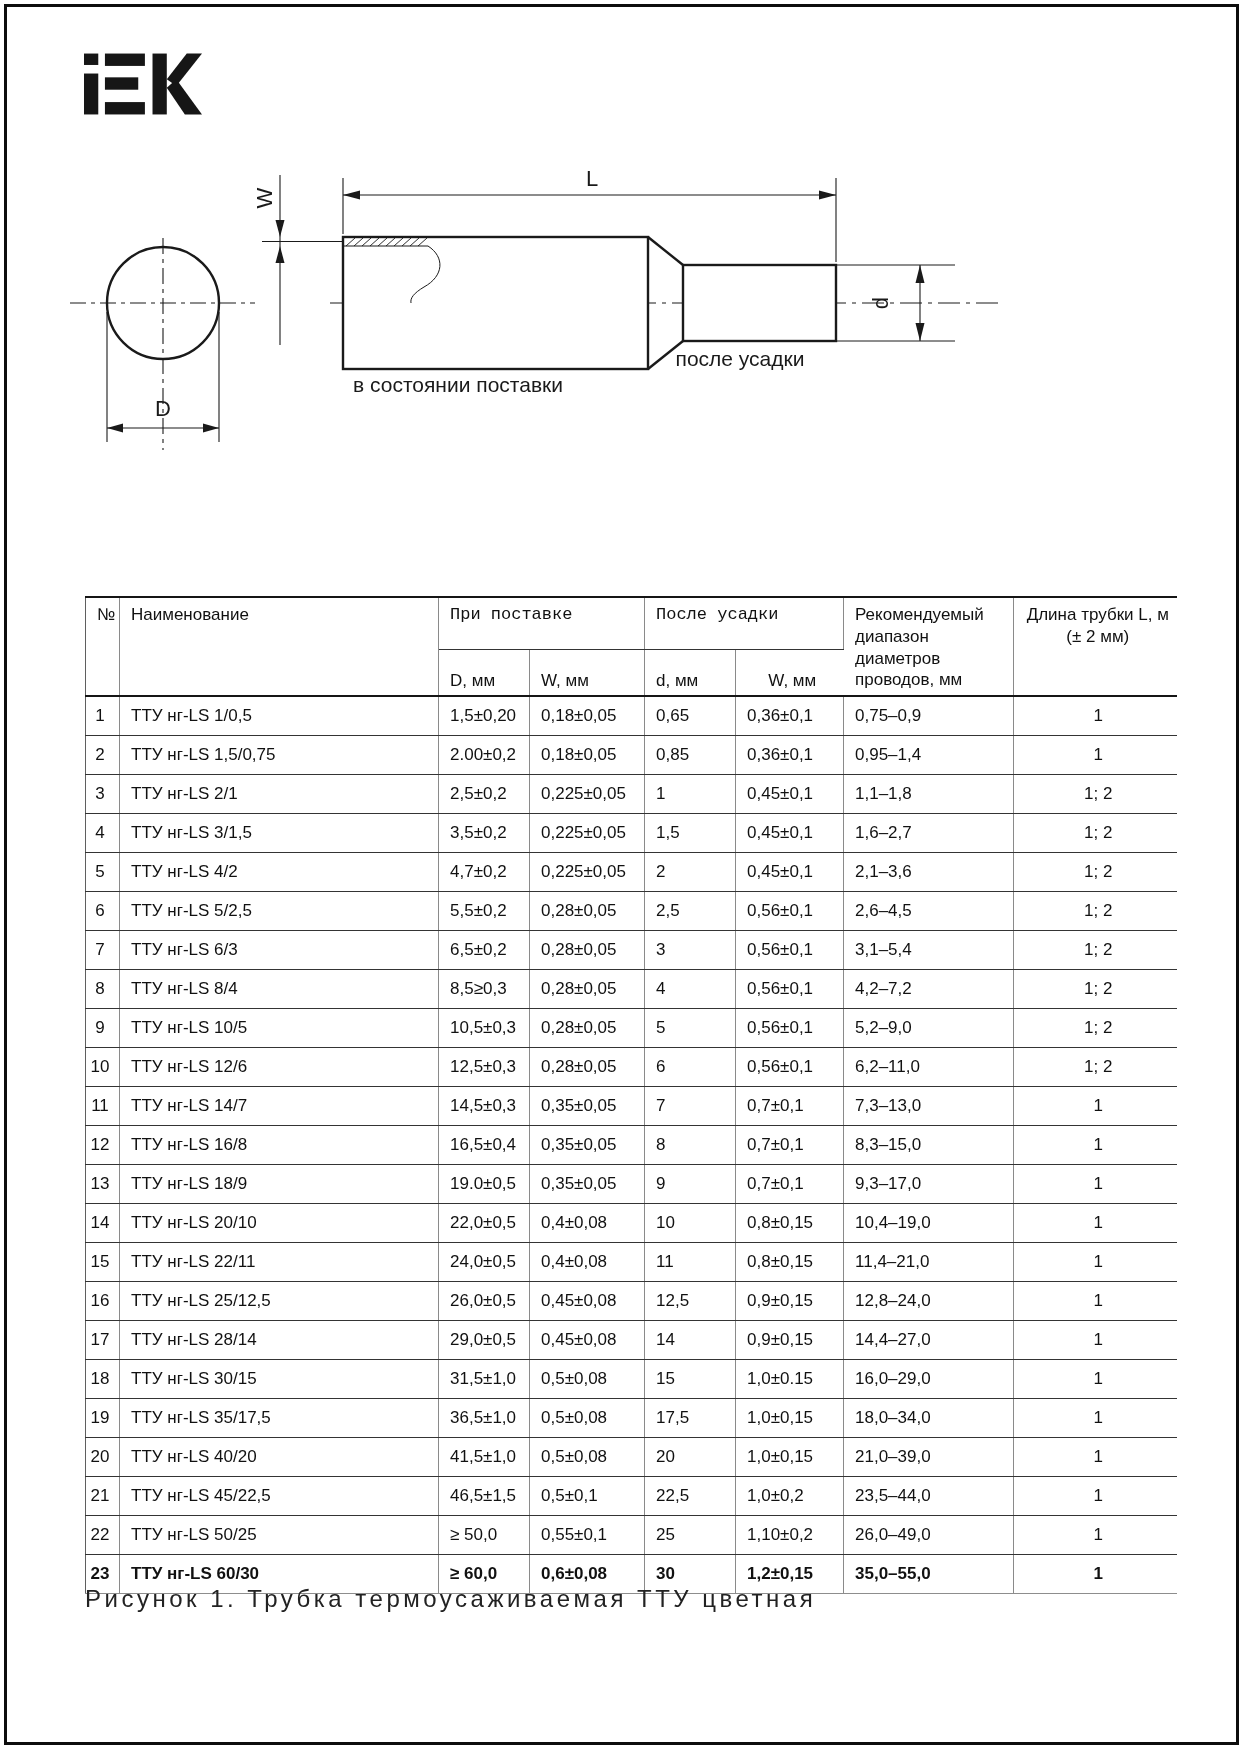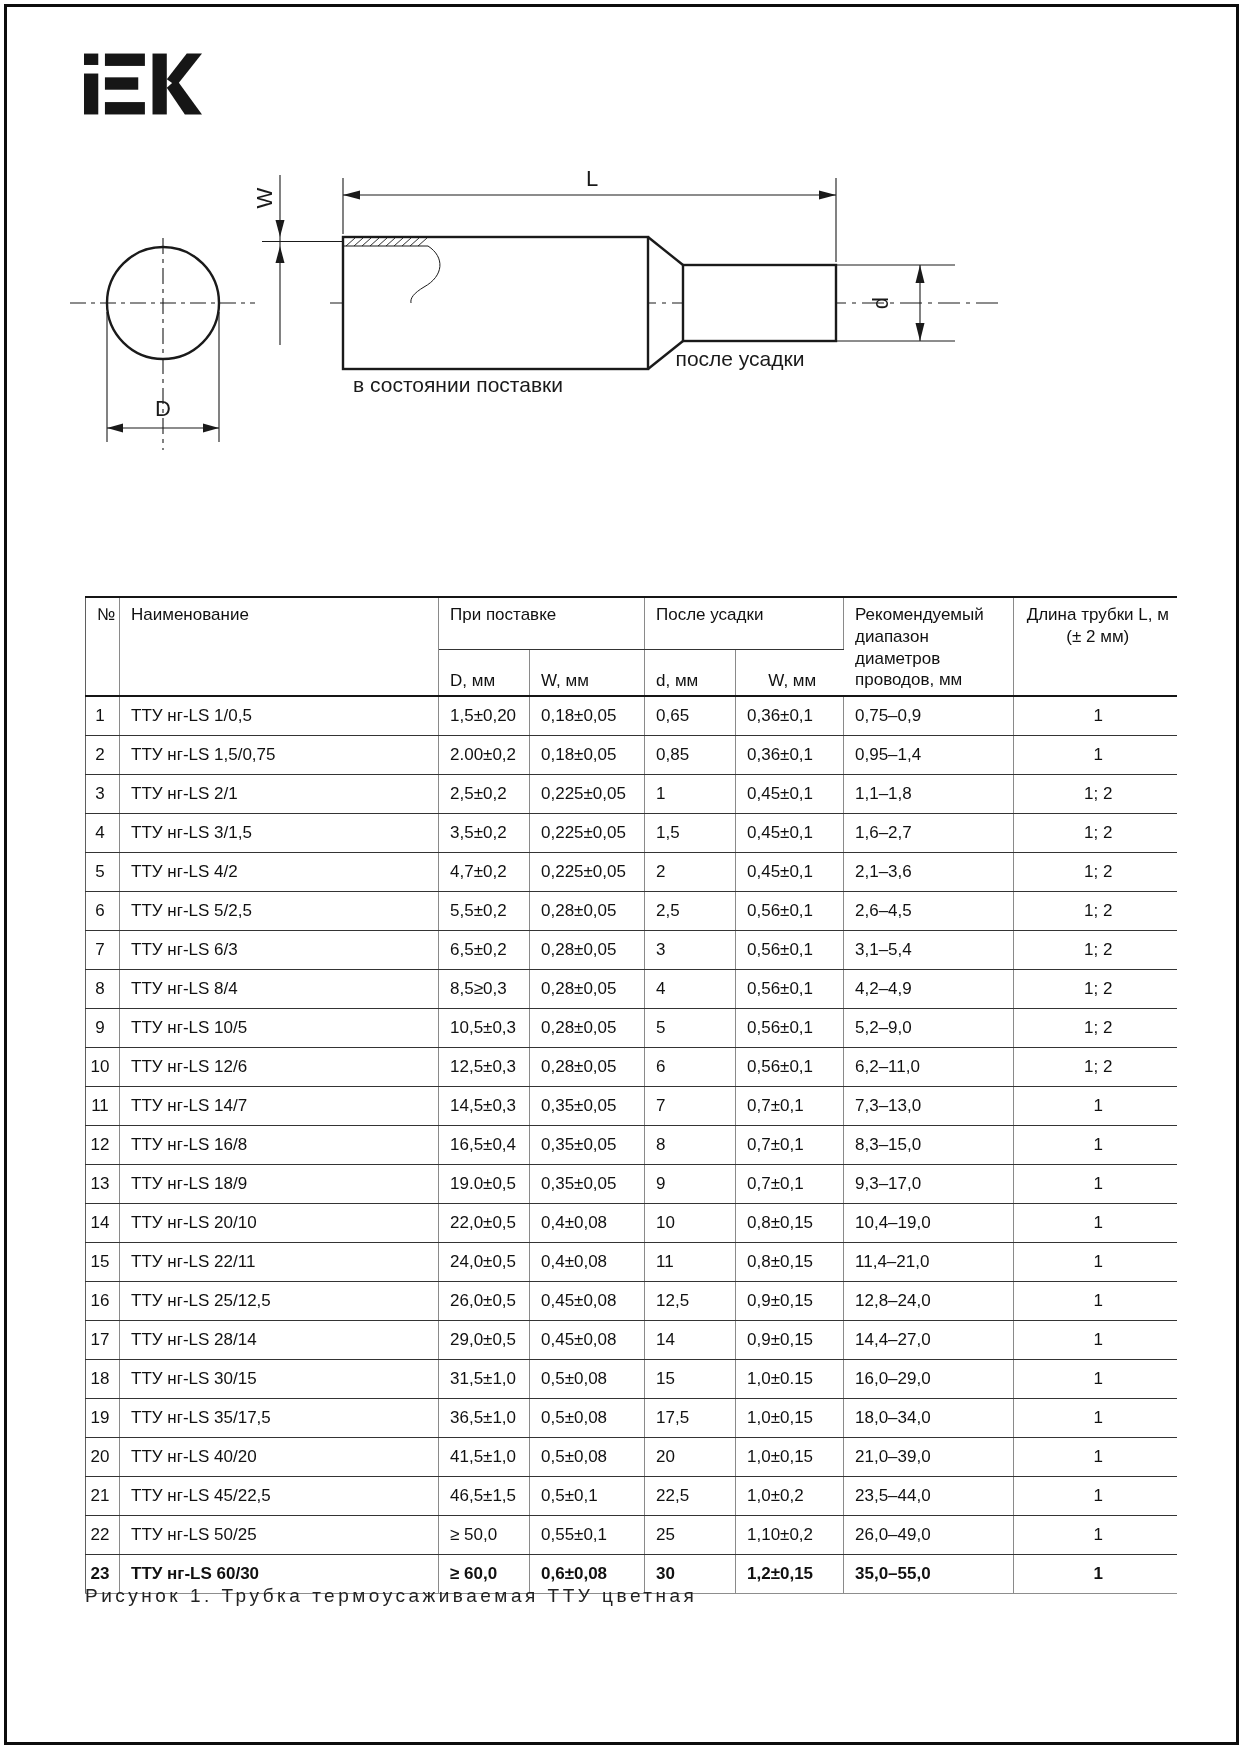--- a/index.html
+++ b/index.html
@@ -25,31 +25,31 @@
   .spec-table th,.spec-table td{
     border-right:1.4px solid #8a8a8a;
     border-bottom:1.4px solid #343434;
     font-weight:normal;white-space:nowrap;overflow:hidden;
   }
   .spec-table th{
     text-align:left;vertical-align:top;
     padding:6px 6px 4px 11px;line-height:1.28;white-space:normal;
   }
   .spec-table th.h-sub{vertical-align:middle;padding-top:16px;padding-bottom:0;}
-  .spec-table th.h-group{border-bottom:1.4px solid #343434;height:38px;}
+  .spec-table th.h-group{border-bottom:1.4px solid #343434;height:38px;font-family:Liberation Mono, monospace;}
   .spec-table th.h-span,.spec-table th.h-sub{border-bottom:2.5px solid #151515;}
   .spec-table tr.sub-row{height:44px;}
   .spec-table td{height:38px;padding:0 5px 0 11px;}
   .spec-table td:first-child{text-align:center;padding-left:0;}
   .spec-table th:last-child,.spec-table td:last-child{border-right:none;text-align:center;}
   .spec-table tbody tr:last-child td{border-bottom:1.4px solid #8d8d8d;font-weight:bold;}
 
   .caption{
     position:absolute;left:85px;top:1585px;width:1100px;
-    font-size:19px;letter-spacing:3.5px;color:#222;
+    font-size:24px;letter-spacing:3.5px;color:#222;
   }
 </style>
 </head>
 <body>
 
 <div class="frame"></div>
 
 <svg class="logo" viewBox="0 0 124 64" aria-hidden="false">
   <title>IEK</title>
   <g fill="#161616">
@@ -223,21 +223,21 @@
         <td>3,1–5,4</td>
         <td>1; 2</td>
       </tr>
       <tr>
         <td>8</td>
         <td>ТТУ нг-LS 8/4</td>
         <td>8,5≥0,3</td>
         <td>0,28±0,05</td>
         <td>4</td>
         <td>0,56±0,1</td>
-        <td>4,2–4,9</td>
+        <td>4,2–7,2</td>
         <td>1; 2</td>
       </tr>
       <tr>
         <td>9</td>
         <td>ТТУ нг-LS 10/5</td>
         <td>10,5±0,3</td>
         <td>0,28±0,05</td>
         <td>5</td>
         <td>0,56±0,1</td>
         <td>5,2–9,0</td>

